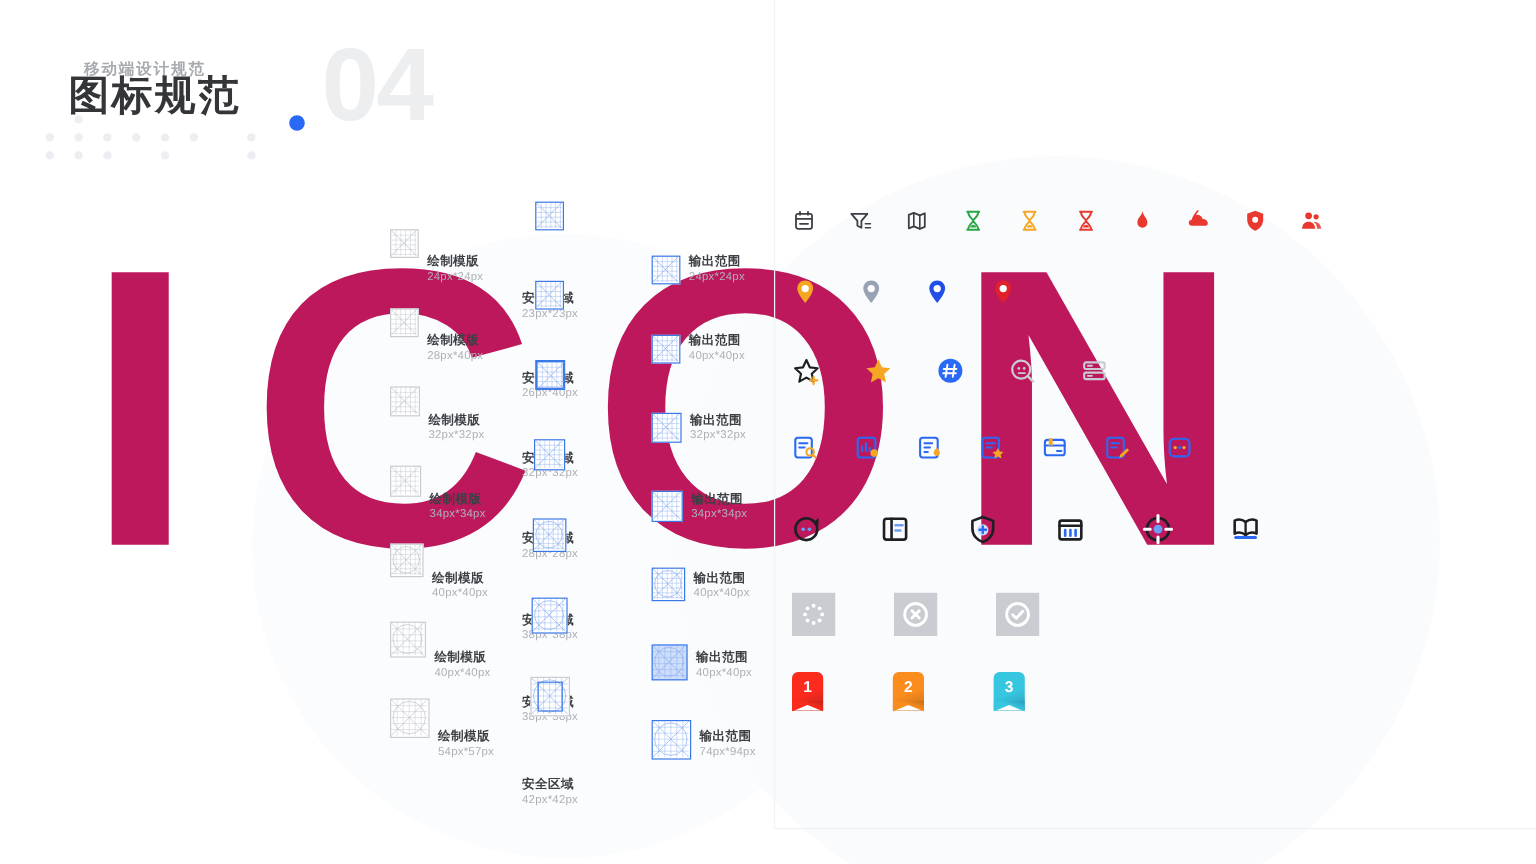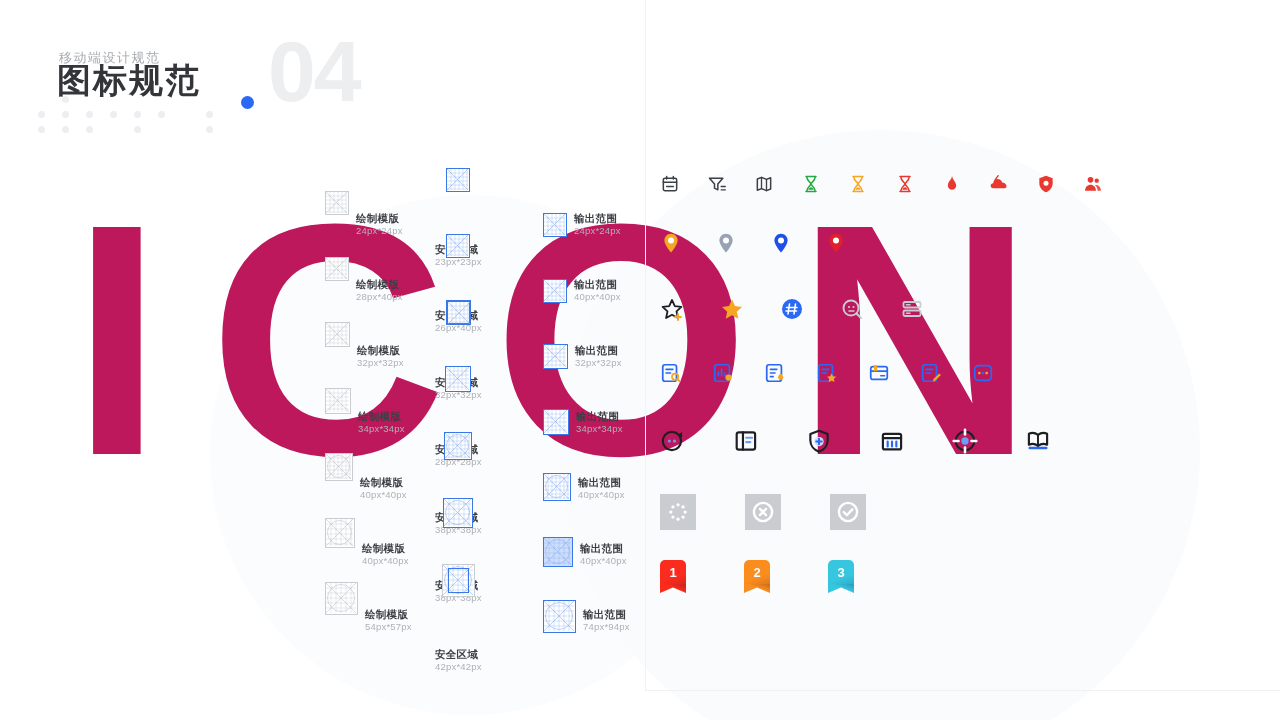--- a/index.html
+++ b/index.html
@@ -52,25 +52,25 @@
     left: 232px; top: 28px;
     font-size: 86px;
     font-weight: 700;
     color: #edeef0;
     letter-spacing: -2px;
     line-height: 1;
     margin-left: 36px;
   }
   .kicker {
     position: absolute;
-    left: 59px; top: 49px;
+    left: 70px; top: 49px;
     font-size: 13px;
     letter-spacing: 1.5px;
     color: #a8abb0;
-    font-weight: 400;
+    font-weight: 700;
   }
   .title-main {
     position: absolute;
     left: 57px; top: 62px;
     font-size: 34px;
     font-weight: 700;
     letter-spacing: 2px;
     color: #333538;
     line-height: 1.1;
   }

